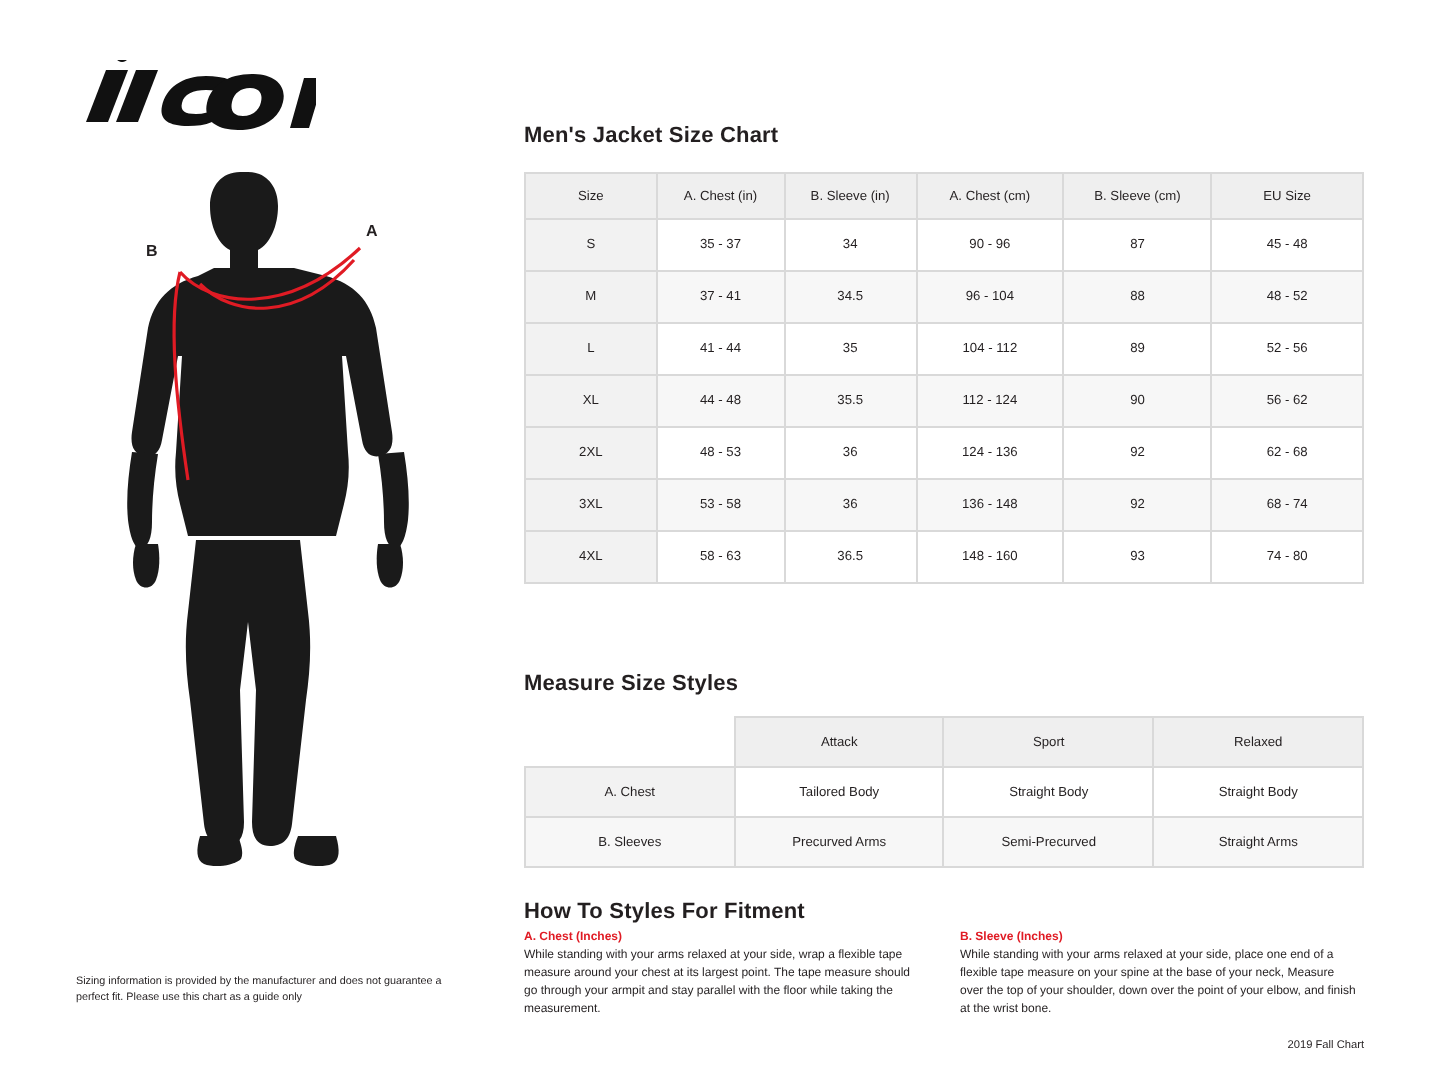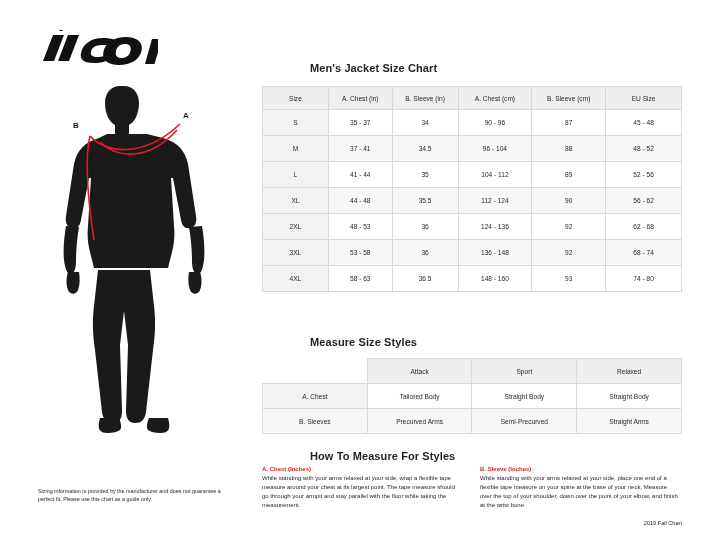--- a/index.html
+++ b/index.html
@@ -66,21 +66,20 @@
     position: absolute;
     left: 262px;
     top: 0;
     width: 420px;
   }
   .section-title {
     font-size: 11px;
     font-weight: bold;
     color: #231f20;
     letter-spacing: 0.1px;
-    margin-left: 48px;
   }
   #size-chart-title { position: absolute; left: 0; top: 62px; }
   #styles-title { position: absolute; left: 0; top: 336px; }
   #fitment-title { position: absolute; left: 0; top: 450px; }
 
   table {
     border-collapse: collapse;
     font-size: 6.6px;
     color: #231f20;
     width: 420px;
@@ -333,21 +332,21 @@
         </tr>
         <tr>
           <td>B. Sleeves</td>
           <td>Precurved Arms</td>
           <td>Semi-Precurved</td>
           <td>Straight Arms</td>
         </tr>
       </tbody>
     </table>
 
-    <div class="section-title" id="fitment-title">How To Measure For Styles</div>
+    <div class="section-title" id="fitment-title">How To Styles For Fitment</div>
 
     <div class="fitment">
       <div class="fitment-col">
         <div class="fitment-head">A. Chest (Inches)</div>
         <div class="fitment-body">While standing with your arms relaxed at your side, wrap a flexible tape measure around your chest at its largest point. The tape measure should go through your armpit and stay parallel with the floor while taking the measurement.</div>
       </div>
       <div class="fitment-col">
         <div class="fitment-head">B. Sleeve (Inches)</div>
         <div class="fitment-body">While standing with your arms relaxed at your side, place one end of a flexible tape measure on your spine at the base of your neck, Measure over the top of your shoulder, down over the point of your elbow, and finish at the wrist bone.</div>
       </div>

